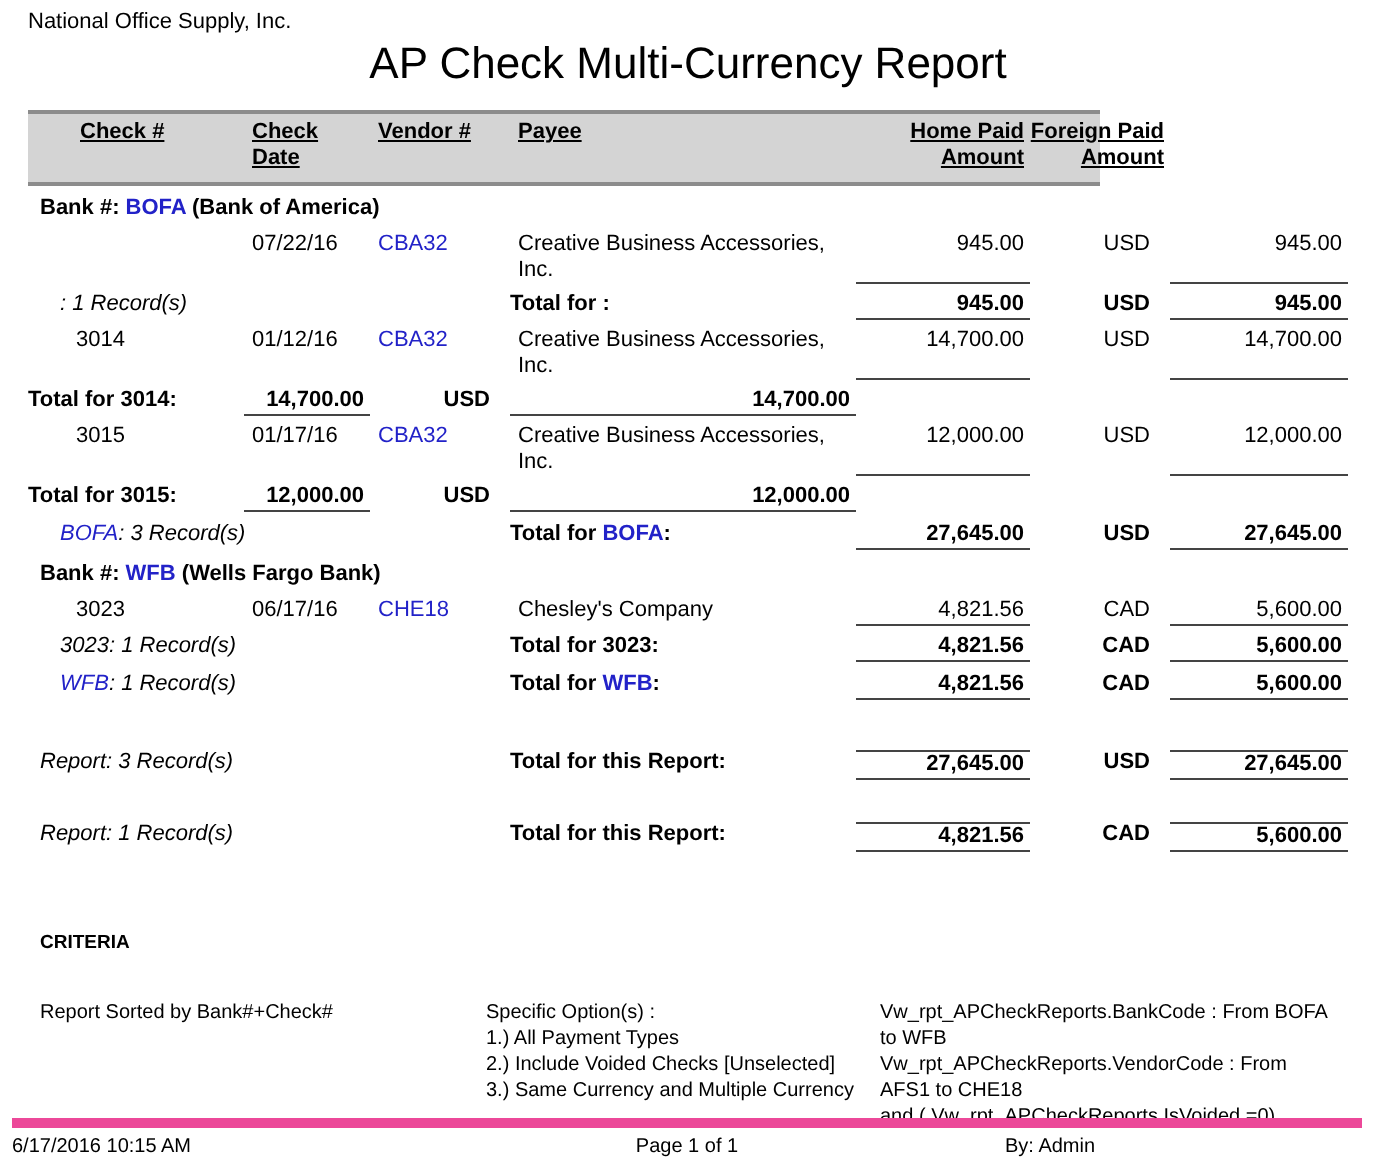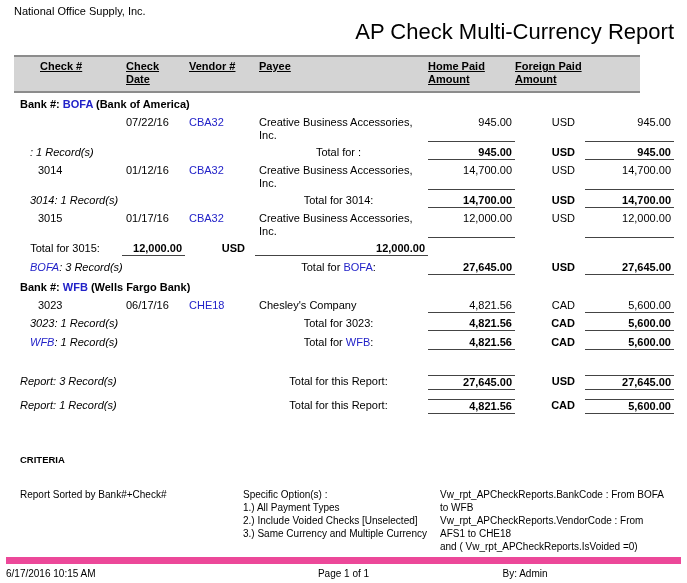--- a/index.html
+++ b/index.html
@@ -2,55 +2,55 @@
 <html><head>
 <meta charset="utf-8">
 <style>
   html,body{margin:0;padding:0}
   body{
     width:687px;height:583px;background:#fff;color:#000;
     font-family:"Liberation Sans",sans-serif;position:relative;overflow:hidden;
   }
   .page{padding:5px 13px 0 14px}
   .company{text-align:left;font-size:11px;margin-bottom:2px}
-  .title{text-align:right;font-size:22px;font-weight:400;margin:2px 0 10px}
-  .grid7{display:grid;grid-template-columns:108px 63px 70px 173px 87px 70px 89px;width:626px}
+  .title{text-align:center;font-size:22px;font-weight:400;margin:2px 0 10px}
+  .grid7{display:grid;grid-template-columns:108px 63px 70px 173px 87px 70px 89px;width:536px}
   .thead{
     background:#d4d4d4;border-top:2px solid #8c8c8c;border-bottom:2px solid #8c8c8c;
     padding:3px 0 5px;font-weight:bold;font-size:11px;line-height:13px;
   }
   .h{text-decoration:underline;white-space:pre-line}
   .hc1{padding-left:26px}
   .hc2,.hc3,.hc4{padding-left:4px}
-  .hr{}
+  .hr{text-align:right}
   .hc5{padding-right:3px}
   .hc6{padding-right:6px}
   .hc7{padding-right:3px}
   .row{font-size:11px;line-height:13px}
   .bank-row{font-weight:bold;padding:5px 0 2px 6px}
   .link{color:#2222c8;cursor:pointer}
   .detail{padding-top:3px}
   .c1{padding-left:24px}
   .c2,.c3,.c4{padding-left:4px}
   .amt{text-align:right;padding-right:3px;border-bottom:1px solid #444}
   .cur{text-align:right;padding-right:10px}
   .total{padding:4px 0 1px}
   .total .rec{grid-column:1/4;font-style:italic;padding-left:16px}
-  .total .tlabel{text-align:center;font-weight:normal;padding-right:6px}
+  .total .tlabel{text-align:left;font-weight:bold;padding-right:6px}
   .total .amt,.total .cur{font-weight:bold}
   .report-block{margin-top:20px}
-  .report-total{margin-top:4px}
+  .report-total{margin-top:16px}
   .report-total .rec{padding-left:6px}
   .report-total .amt{border-top:1px solid #444}
   .criteria{margin-top:38px;font-size:10px;line-height:13px}
   .crit-heading{font-size:9.5px;font-weight:bold;margin:0 0 22px 6px}
   .crit-grid{display:grid;grid-template-columns:223px 197px 1fr;padding-left:6px}
   .footer{
     position:absolute;left:6px;right:6px;bottom:4px;
-    border-top:7px solid #ec4899;padding-top:4px;font-size:10px;
+    border-top:5px solid #ec4899;padding-top:4px;font-size:10px;
     display:grid;grid-template-columns:1fr auto 1fr;
   }
   .footer .fc{text-align:center}
   .footer .fr{text-align:center}
 </style>
 </head>
 <body>
 
 <div class="page">
 
@@ -94,21 +94,20 @@
       <div class="c1">3014</div>
       <div class="c2">01/12/16</div>
       <div class="c3"><span class="link">CBA32</span></div>
       <div class="c4">Creative Business Accessories, Inc.</div>
       <div class="amt">14,700.00</div>
       <div class="cur">USD</div>
       <div class="amt">14,700.00</div>
     </div>
 
     <div class="row grid7 total">
-      <div class="rec">3014: 1 Record(s)</div>
       <div class="tlabel">Total for 3014:</div>
       <div class="amt">14,700.00</div>
       <div class="cur">USD</div>
       <div class="amt">14,700.00</div>
     </div>
 
     <div class="row grid7 detail">
       <div class="c1">3015</div>
       <div class="c2">01/17/16</div>
       <div class="c3"><span class="link">CBA32</span></div>

